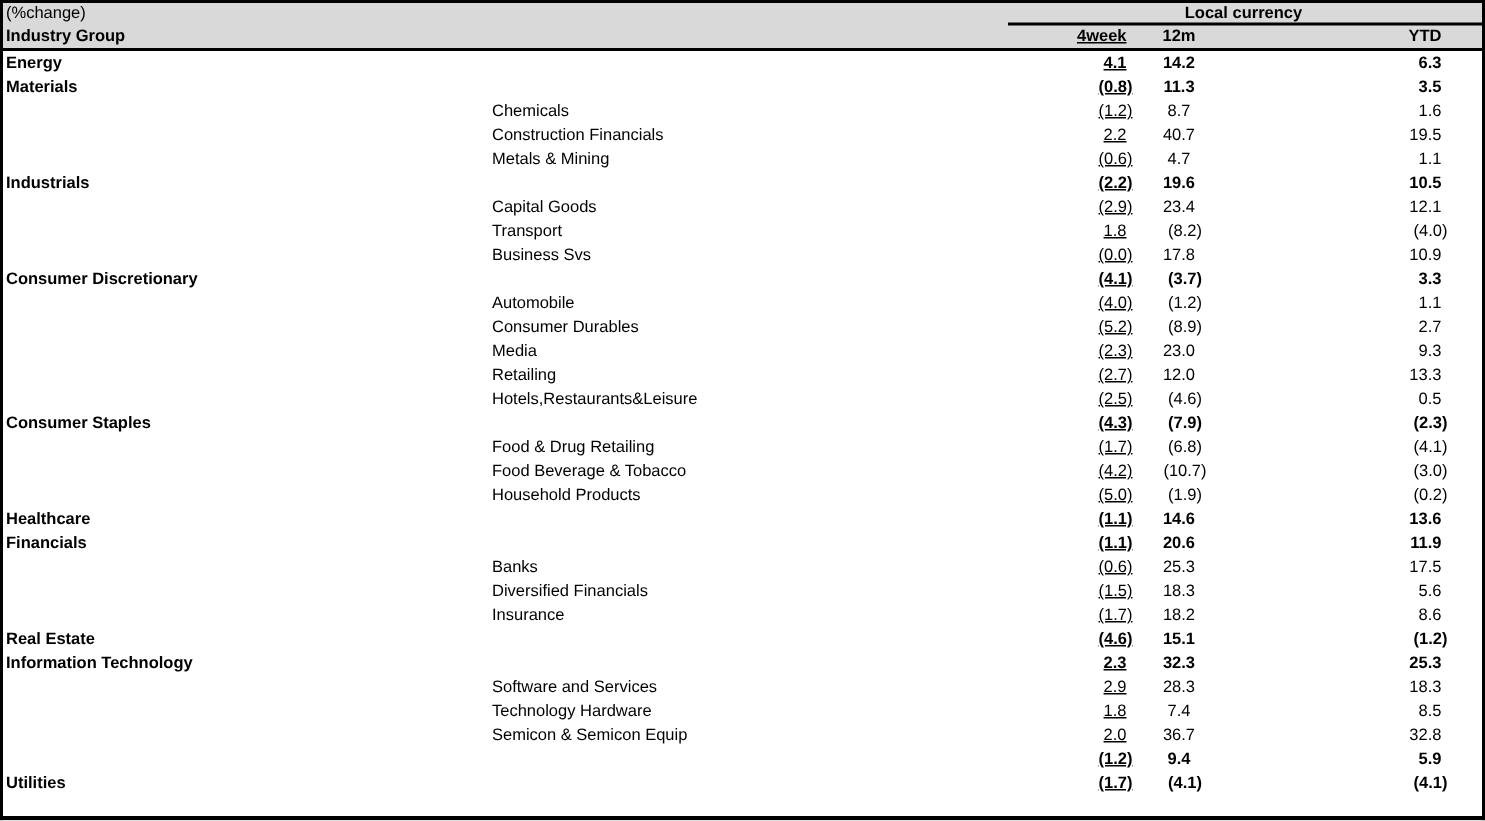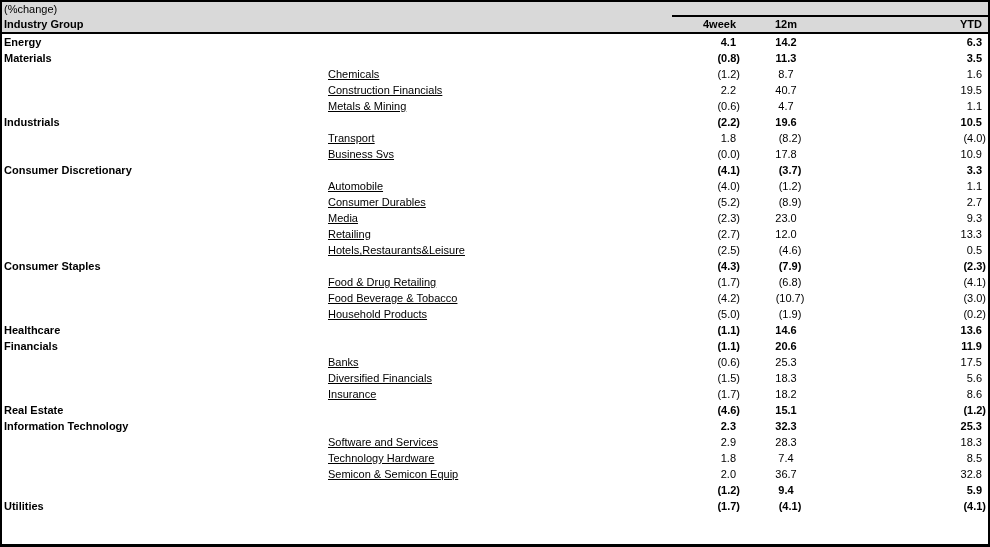--- a/index.html
+++ b/index.html
@@ -38,36 +38,37 @@
   }
   .industry-group { position: absolute; left: 4px; top: 16px; font-weight: bold; white-space: nowrap; }
   .colh { top: 16px; font-weight: bold; }
 
   
   .rows { position: absolute; left: 0; top: 34px; width: 100%; }
   .row { position: relative; height: 16px; line-height: 16px; }
   .row.group { font-weight: bold; }
   .row .lab { position: absolute; white-space: nowrap; top: 0; }
   .row.group .lab { left: 4px; }
-  .row.sub .lab { left: 328px; text-decoration: underline; }
+  .row.sub .lab { left: 328px; }
 
   .cell { position: absolute; width: 120px; text-align: right; white-space: nowrap; }
-  .c1 { right: 250px; }
+  .c1 { right: 235px; text-decoration: underline; }
   .c2 { right: 140px; text-align: center; }
-  .c3 { right: 4px; text-align: right; }
+  .c3 { right: 25px; text-align: right; }
   .cell.pos { padding-right: 4px; }
   .cell.neg { padding-right: 0; }
 </style>
 </head>
 <body>
 
 <div class="table-wrap">
 
   <div class="header-band">
     <span class="pct-change">(%change)</span>
+    <span class="local-currency">Local currency</span>
     <div class="lc-underline"></div>
     <span class="industry-group">Industry Group</span>
     <span class="cell c1 pos colh">4week</span>
     <span class="cell c2 pos colh">12m</span>
     <span class="cell c3 pos colh">YTD</span>
   </div>
 
   <div class="rows">
       <div class="row group">
         <span class="lab">Energy</span>
@@ -99,20 +100,26 @@
         <span class="cell c2 pos">4.7</span>
         <span class="cell c3 pos">1.1</span>
       </div>
       <div class="row group">
         <span class="lab">Industrials</span>
         <span class="cell c1 neg">(2.2)</span>
         <span class="cell c2 pos">19.6</span>
         <span class="cell c3 pos">10.5</span>
       </div>
       <div class="row sub">
+        <span class="lab">Capital Goods</span>
+        <span class="cell c1 neg">(2.9)</span>
+        <span class="cell c2 pos">23.4</span>
+        <span class="cell c3 pos">12.1</span>
+      </div>
+      <div class="row sub">
         <span class="lab">Transport</span>
         <span class="cell c1 pos">1.8</span>
         <span class="cell c2 neg">(8.2)</span>
         <span class="cell c3 neg">(4.0)</span>
       </div>
       <div class="row sub">
         <span class="lab">Business Svs</span>
         <span class="cell c1 neg">(0.0)</span>
         <span class="cell c2 pos">17.8</span>
         <span class="cell c3 pos">10.9</span>

